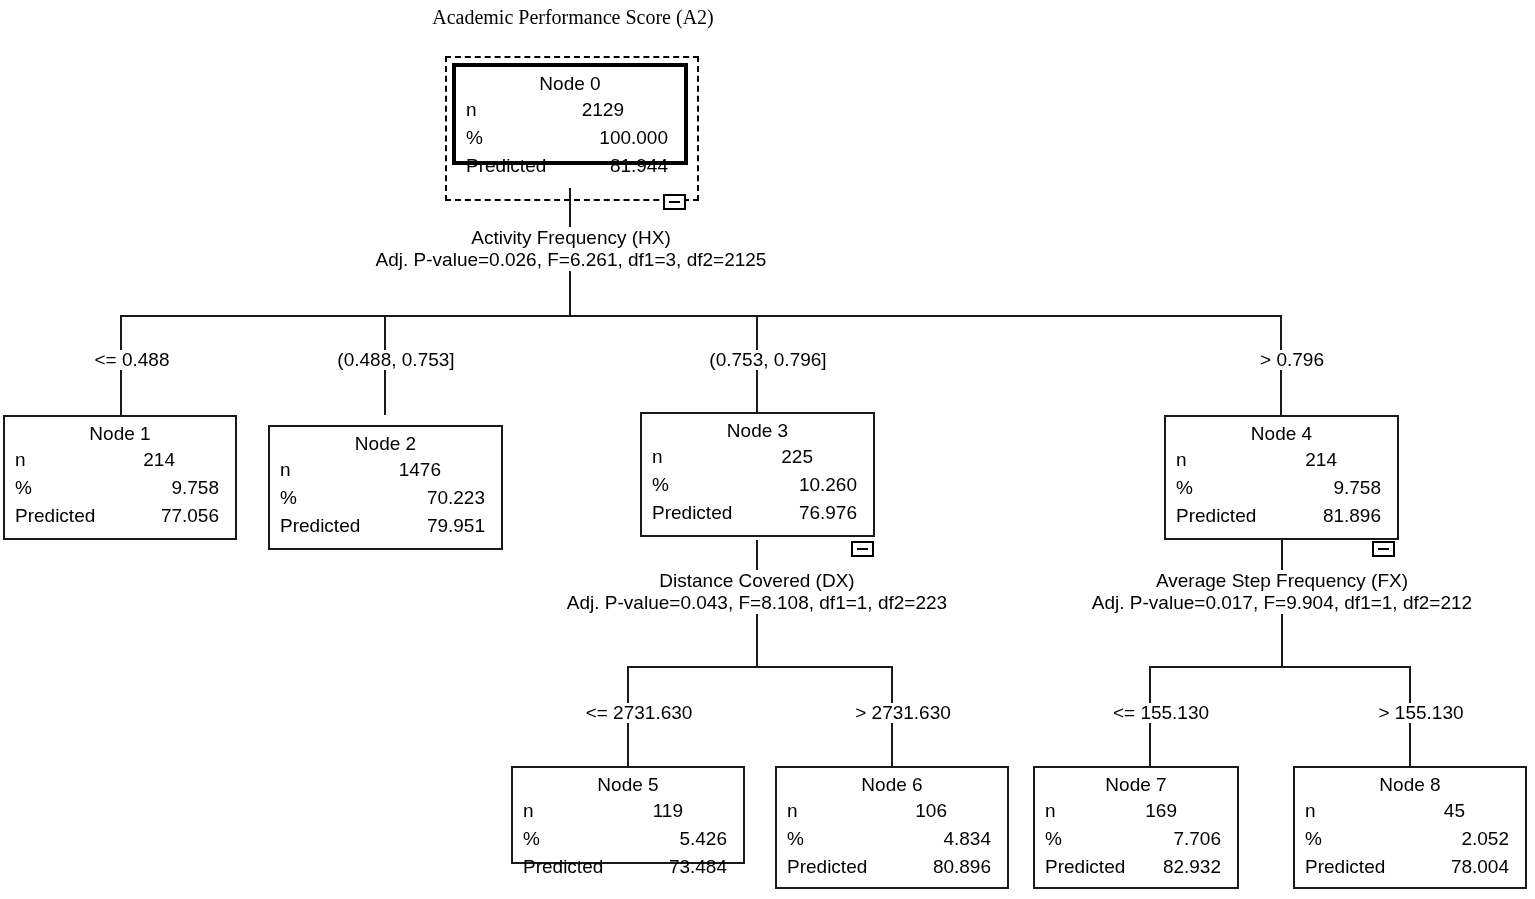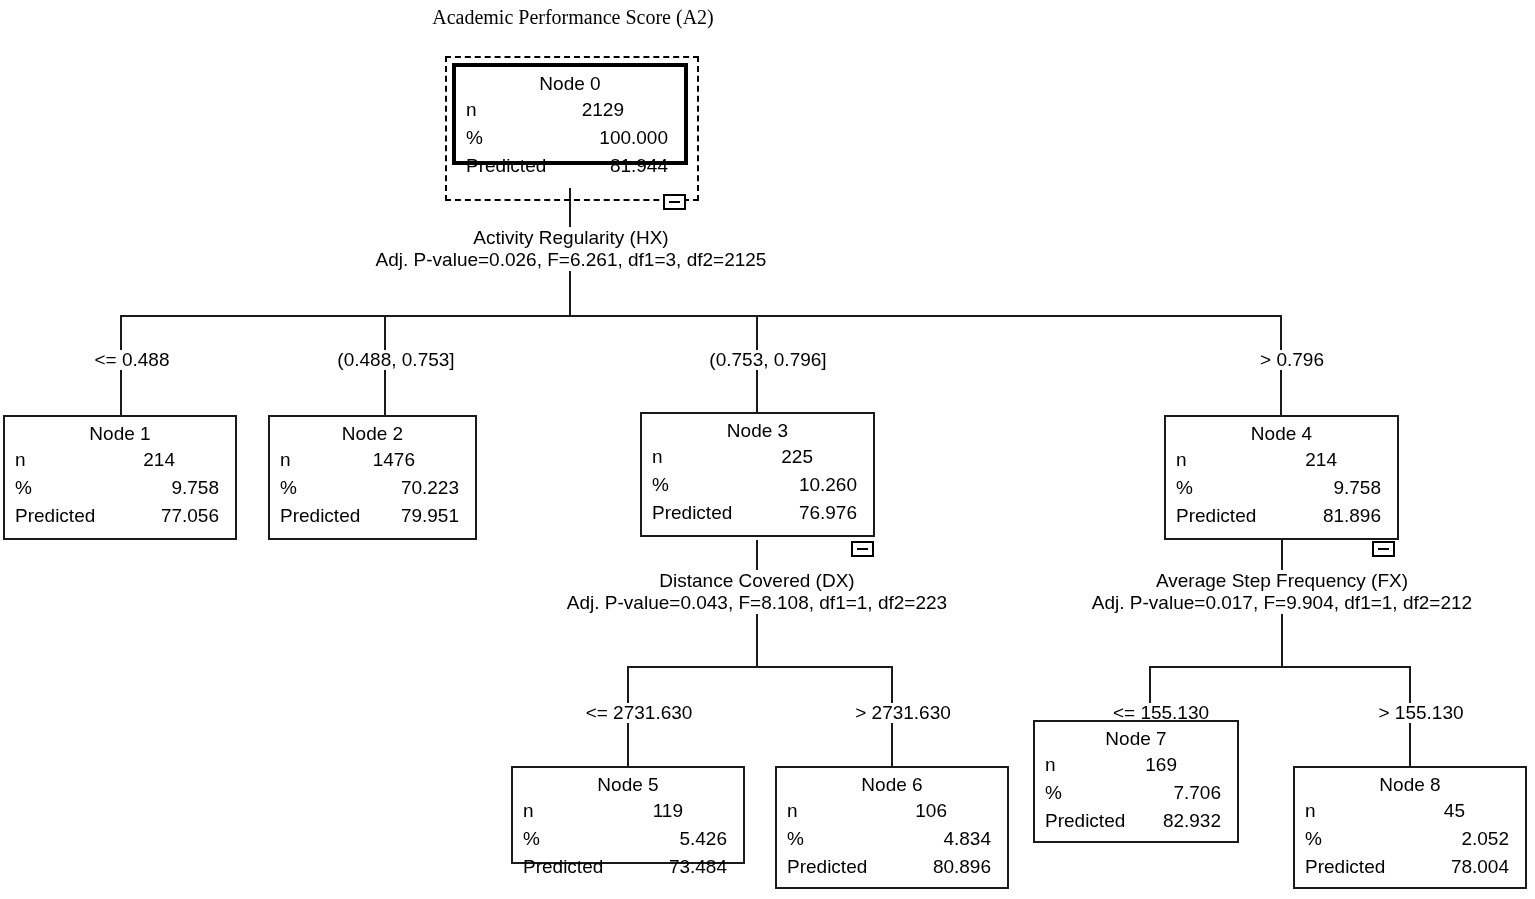--- a/index.html
+++ b/index.html
@@ -56,21 +56,21 @@
   <div class="hline" style="left:627px;top:666px;width:266px;height:2px"></div>
   <div class="vline" style="left:627px;top:666px;width:2px;height:100px"></div>
   <div class="vline" style="left:891px;top:666px;width:2px;height:100px"></div>
 
   <div class="vline" style="left:1281px;top:540px;width:2px;height:126px"></div>
   <div class="hline" style="left:1149px;top:666px;width:262px;height:2px"></div>
   <div class="vline" style="left:1149px;top:666px;width:2px;height:100px"></div>
   <div class="vline" style="left:1409px;top:666px;width:2px;height:100px"></div>
 
   <div class="split-label" style="left:571px;top:227px">
-    <div>Activity Regularity (HX)</div>
+    <div>Activity Frequency (HX)</div>
     <div>Adj. P-value=0.026, F=6.261, df1=3, df2=2125</div>
   </div>
   <div class="split-label" style="left:757px;top:570px">
     <div>Distance Covered (DX)</div>
     <div>Adj. P-value=0.043, F=8.108, df1=1, df2=223</div>
   </div>
   <div class="split-label" style="left:1282px;top:570px">
     <div>Average Step Frequency (FX)</div>
     <div>Adj. P-value=0.017, F=9.904, df1=1, df2=212</div>
   </div>
@@ -113,21 +113,21 @@
     <div class="stat-row">
       <span class="stat-label">%</span>
       <span class="stat-val">9.758</span>
     </div>
     <div class="stat-row">
       <span class="stat-label">Predicted</span>
       <span class="stat-val">77.056</span>
     </div>
   </div>
 
-  <div class="node" style="left:268px;top:415px;width:209px;height:125px">
+  <div class="node" style="left:268px;top:425px;width:235px;height:125px">
     <div class="node-title">Node 2</div>
     <div class="stat-row">
       <span class="stat-label">n</span>
       <span class="stat-val int">1476</span>
     </div>
     <div class="stat-row">
       <span class="stat-label">%</span>
       <span class="stat-val">70.223</span>
     </div>
     <div class="stat-row">
@@ -199,21 +199,21 @@
     <div class="stat-row">
       <span class="stat-label">%</span>
       <span class="stat-val">4.834</span>
     </div>
     <div class="stat-row">
       <span class="stat-label">Predicted</span>
       <span class="stat-val">80.896</span>
     </div>
   </div>
 
-  <div class="node" style="left:1033px;top:720px;width:206px;height:123px">
+  <div class="node" style="left:1033px;top:766px;width:206px;height:123px">
     <div class="node-title">Node 7</div>
     <div class="stat-row">
       <span class="stat-label">n</span>
       <span class="stat-val int">169</span>
     </div>
     <div class="stat-row">
       <span class="stat-label">%</span>
       <span class="stat-val">7.706</span>
     </div>
     <div class="stat-row">

